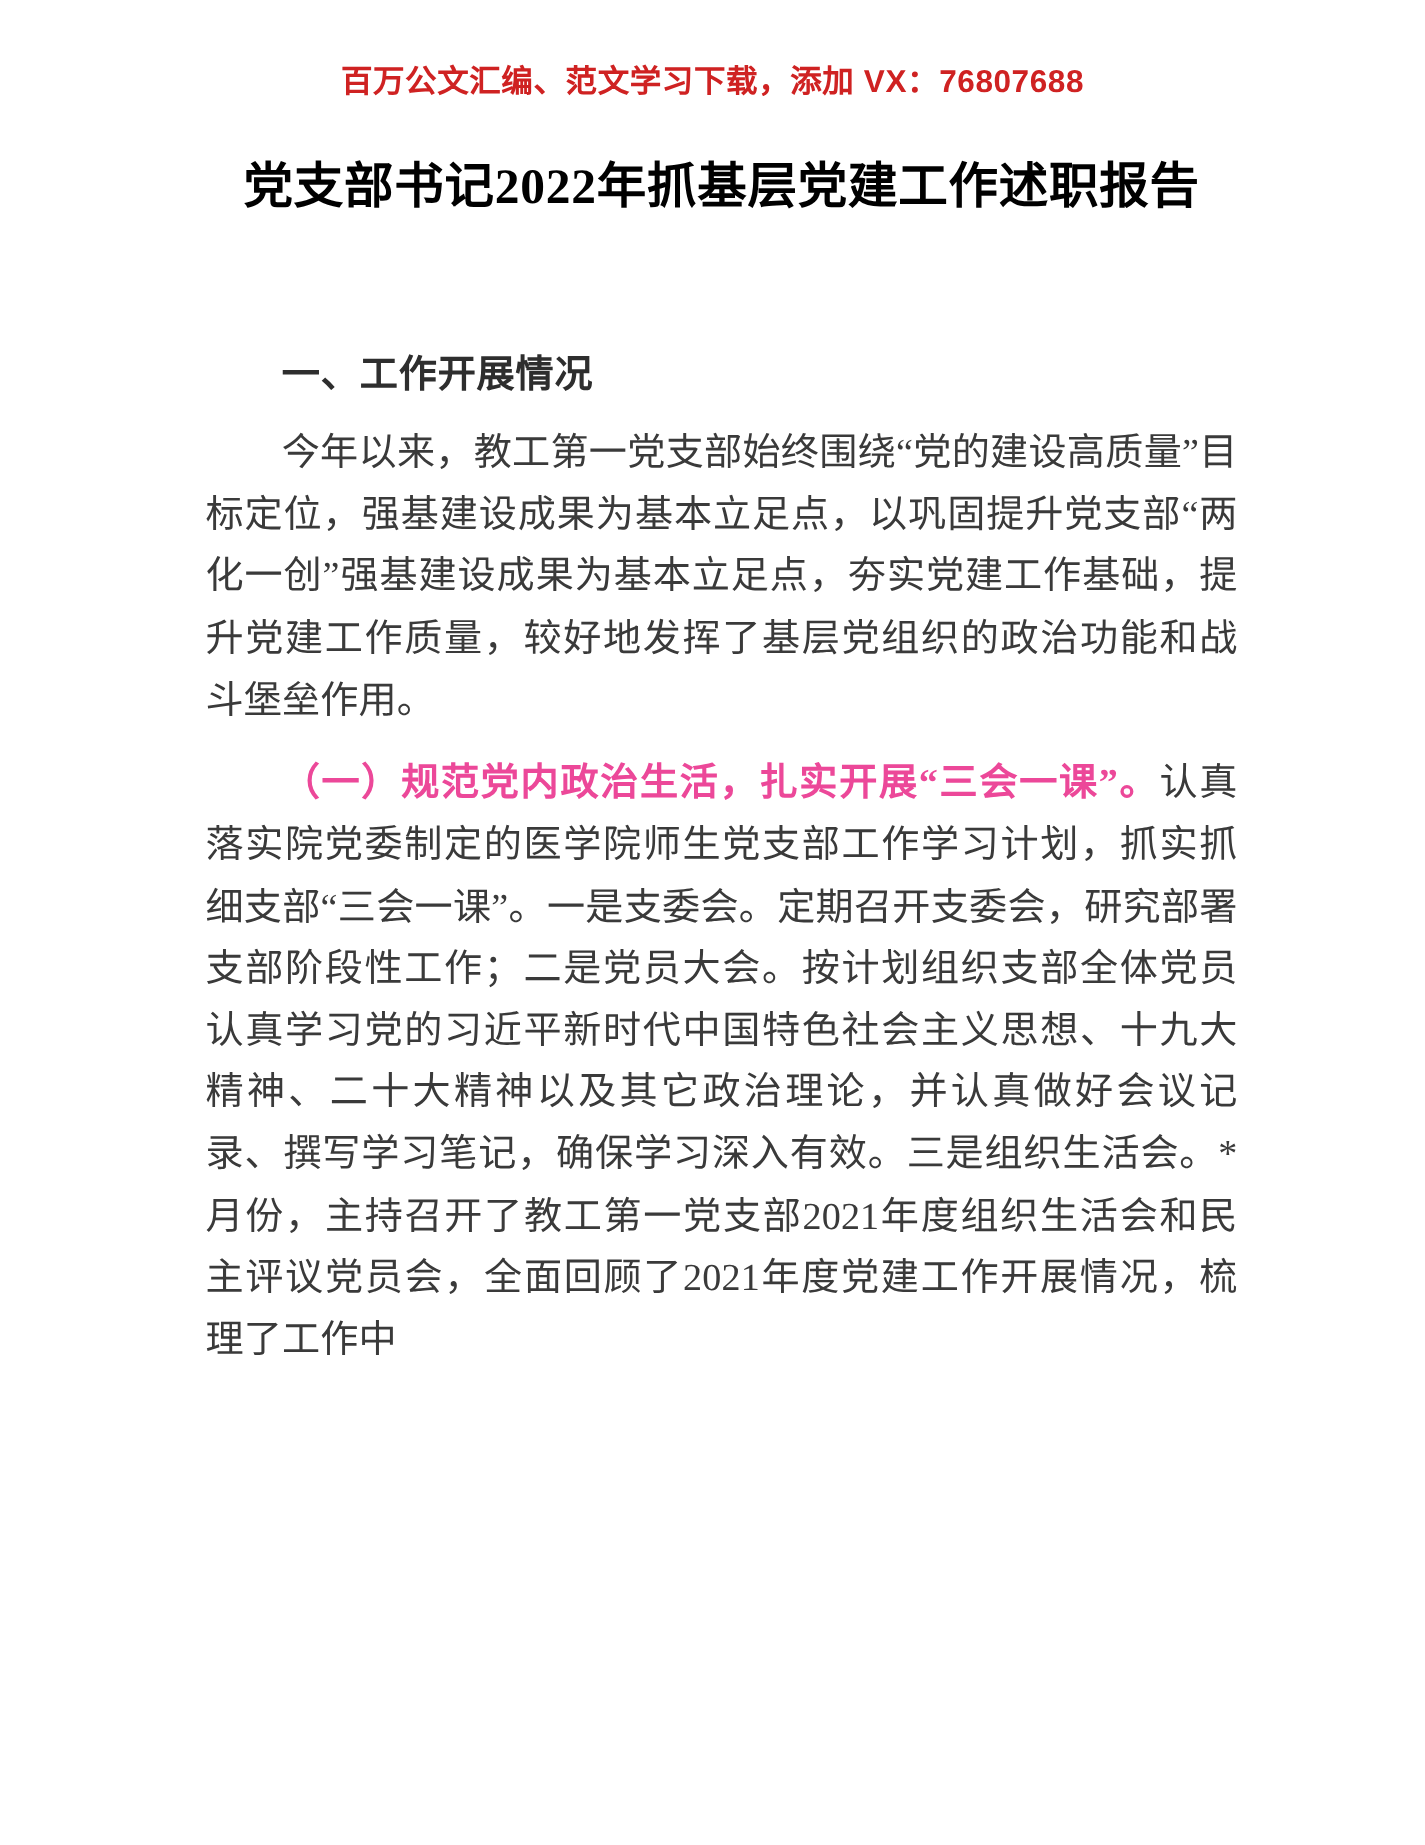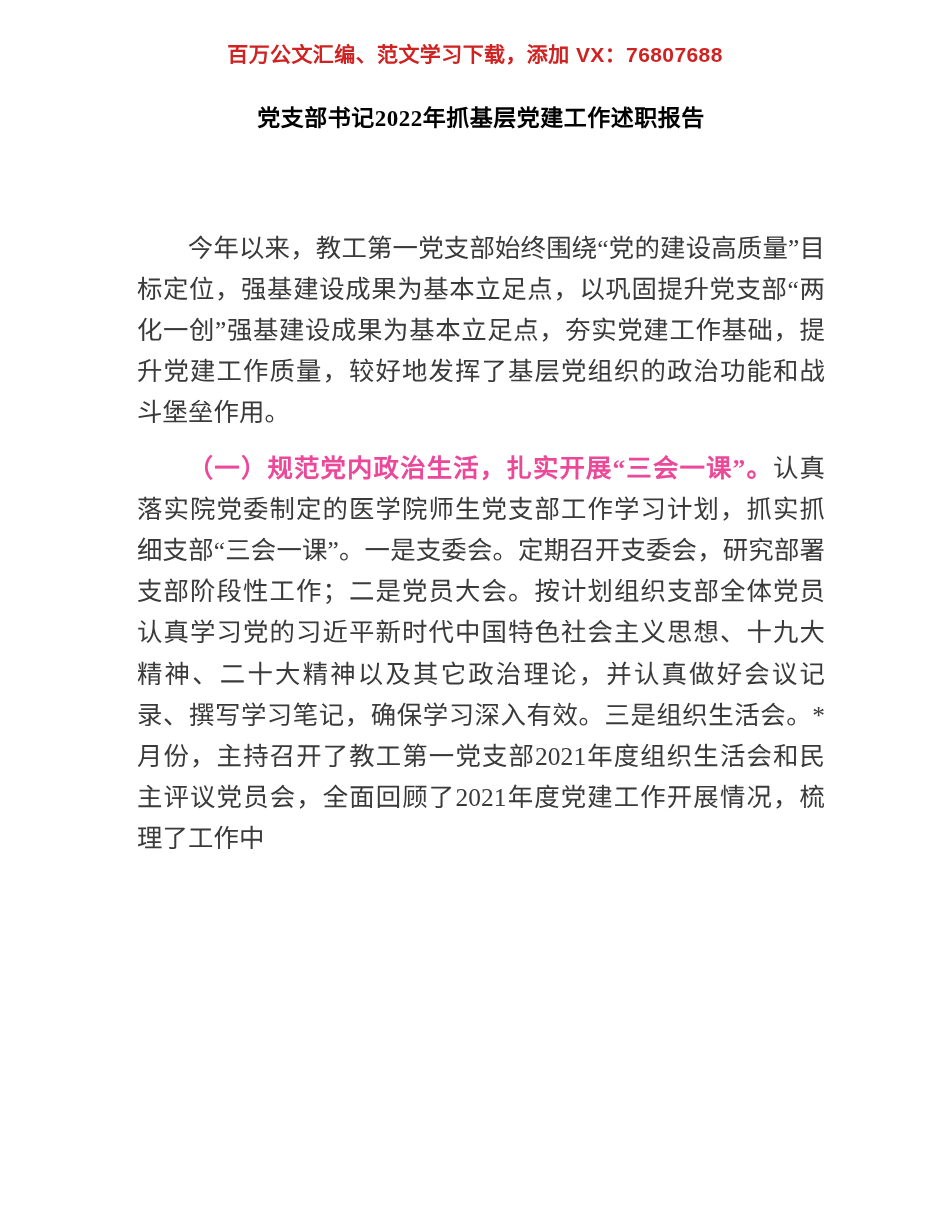--- a/index.html
+++ b/index.html
@@ -43,21 +43,21 @@
   .doc-body {
     position: absolute;
     left: 137px;
     top: 104px;
     width: 688px;
   }
 
   
   .doc-title {
     font-family: "Liberation Serif", "DejaVu Serif", serif;
-    font-size: 23px;
+    font-size: 33px;
     font-weight: 700;
     color: #000000;
     text-align: center;
     line-height: 1.33;
     letter-spacing: 0.5px;
     margin: 0;
     word-break: break-all;
   }
 
   
@@ -109,20 +109,21 @@
 
   <div class="doc-body">
 
     <h1 class="doc-title">党支部书记2022年抓基层党建工作述职报告</h1>
 
     <div class="title-gap"></div>
 
 
     <div class="gap-md"></div>
 
+    <p class="section-heading">一、工作开展情况</p>
 
     <div class="gap-sm"></div>
 
     <p class="para indent">今年以来，教工第一党支部始终围绕“党的建设高质量”目标定位，强基建设成果为基本立足点，以巩固提升党支部“两化一创”强基建设成果为基本立足点，夯实党建工作基础，提升党建工作质量，较好地发挥了基层党组织的政治功能和战斗堡垒作用。</p>
 
     <div class="gap-md"></div>
 
     <p class="para indent"><span class="lead-bold">（一）规范党内政治生活，扎实开展“三会一课”。</span><span>认真落实院党委制定的医学院师生党支部工作学习计划，抓实抓细支部“三会一课”。一是支委会。定期召开支委会，研究部署支部阶段性工作；二是党员大会。按计划组织支部全体党员认真学习党的习近平新时代中国特色社会主义思想、十九大精神、二十大精神以及其它政治理论，并认真做好会议记录、撰写学习笔记，确保学习深入有效。三是组织生活会。*月份，主持召开了教工第一党支部2021年度组织生活会和民主评议党员会，全面回顾了2021年度党建工作开展情况，梳理了工作中</span></p>
 
   </div>

